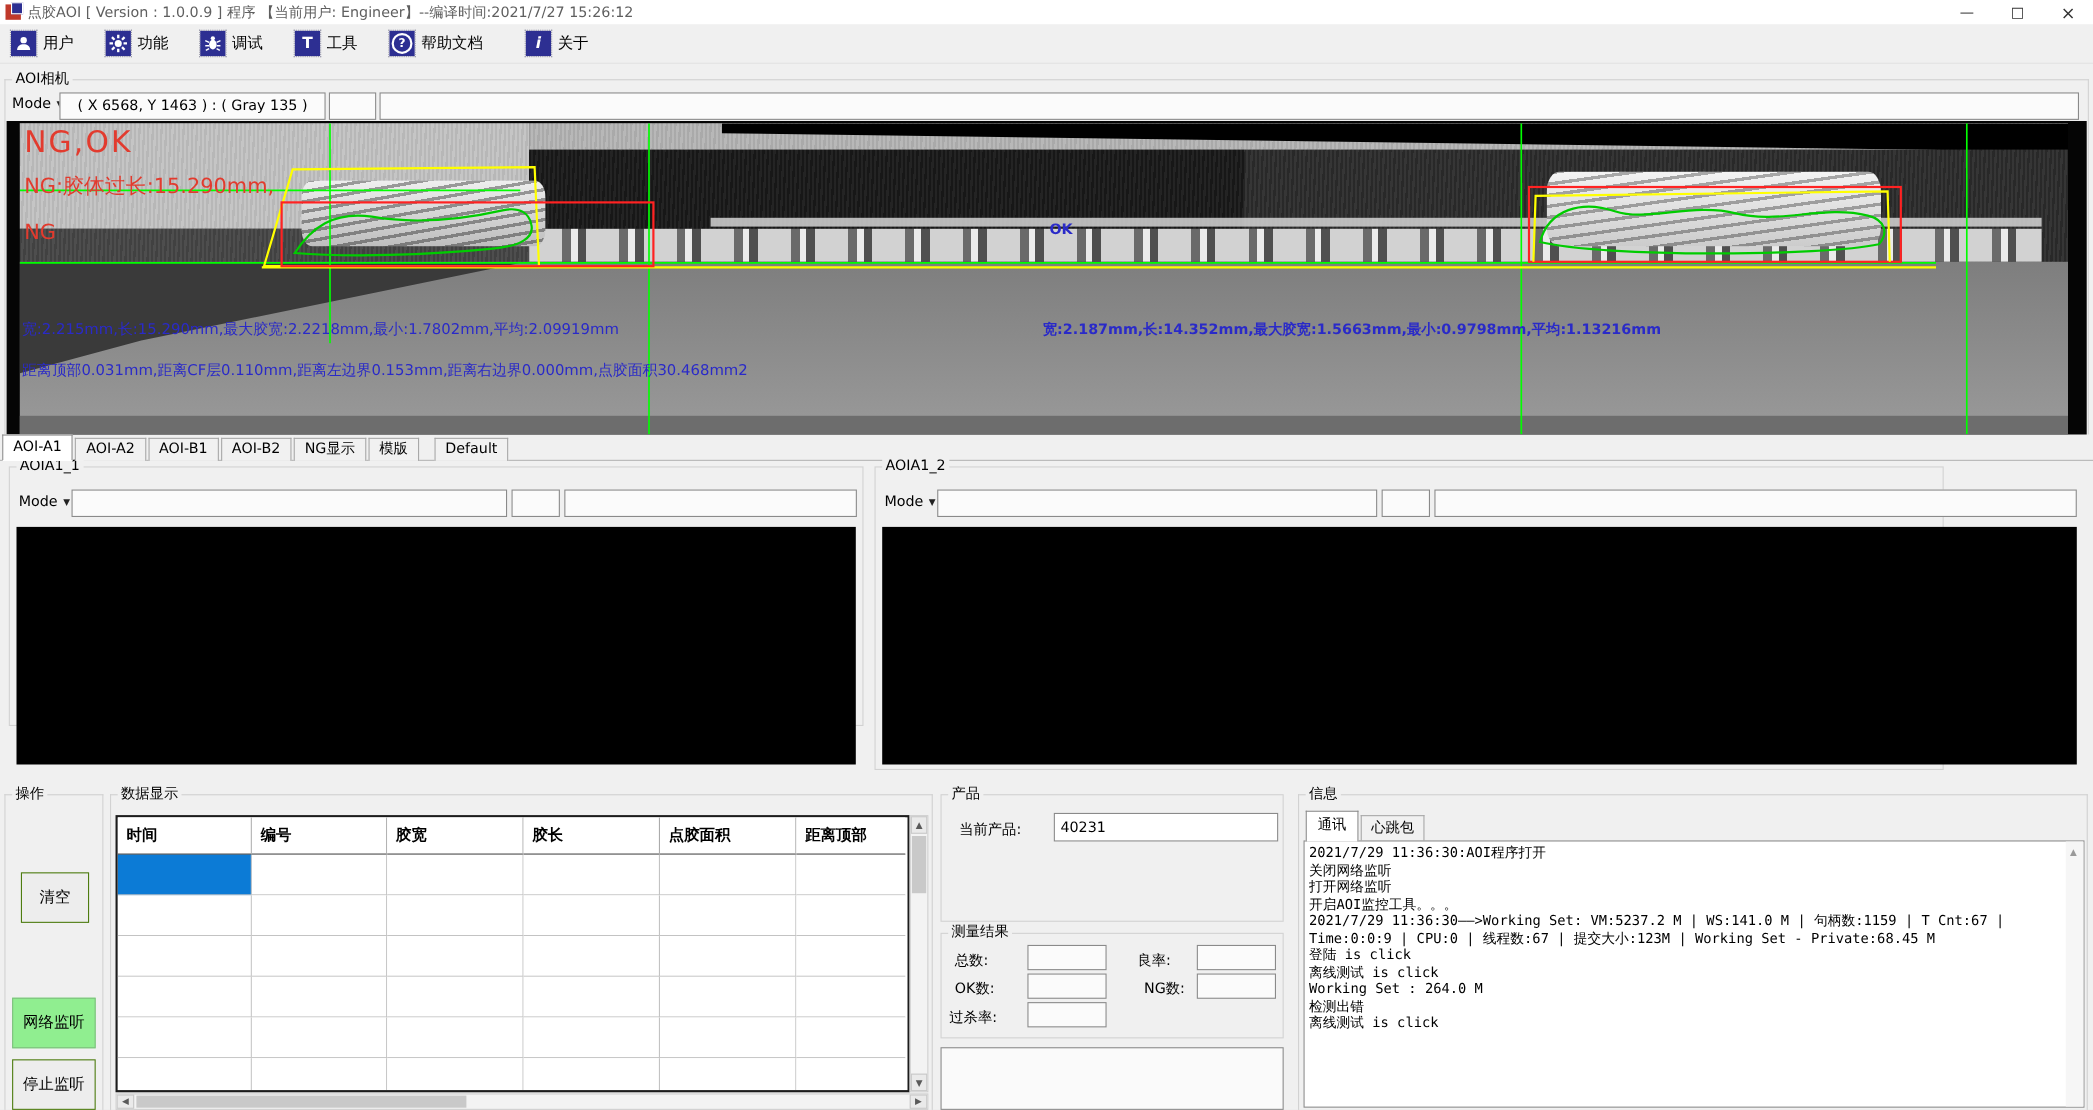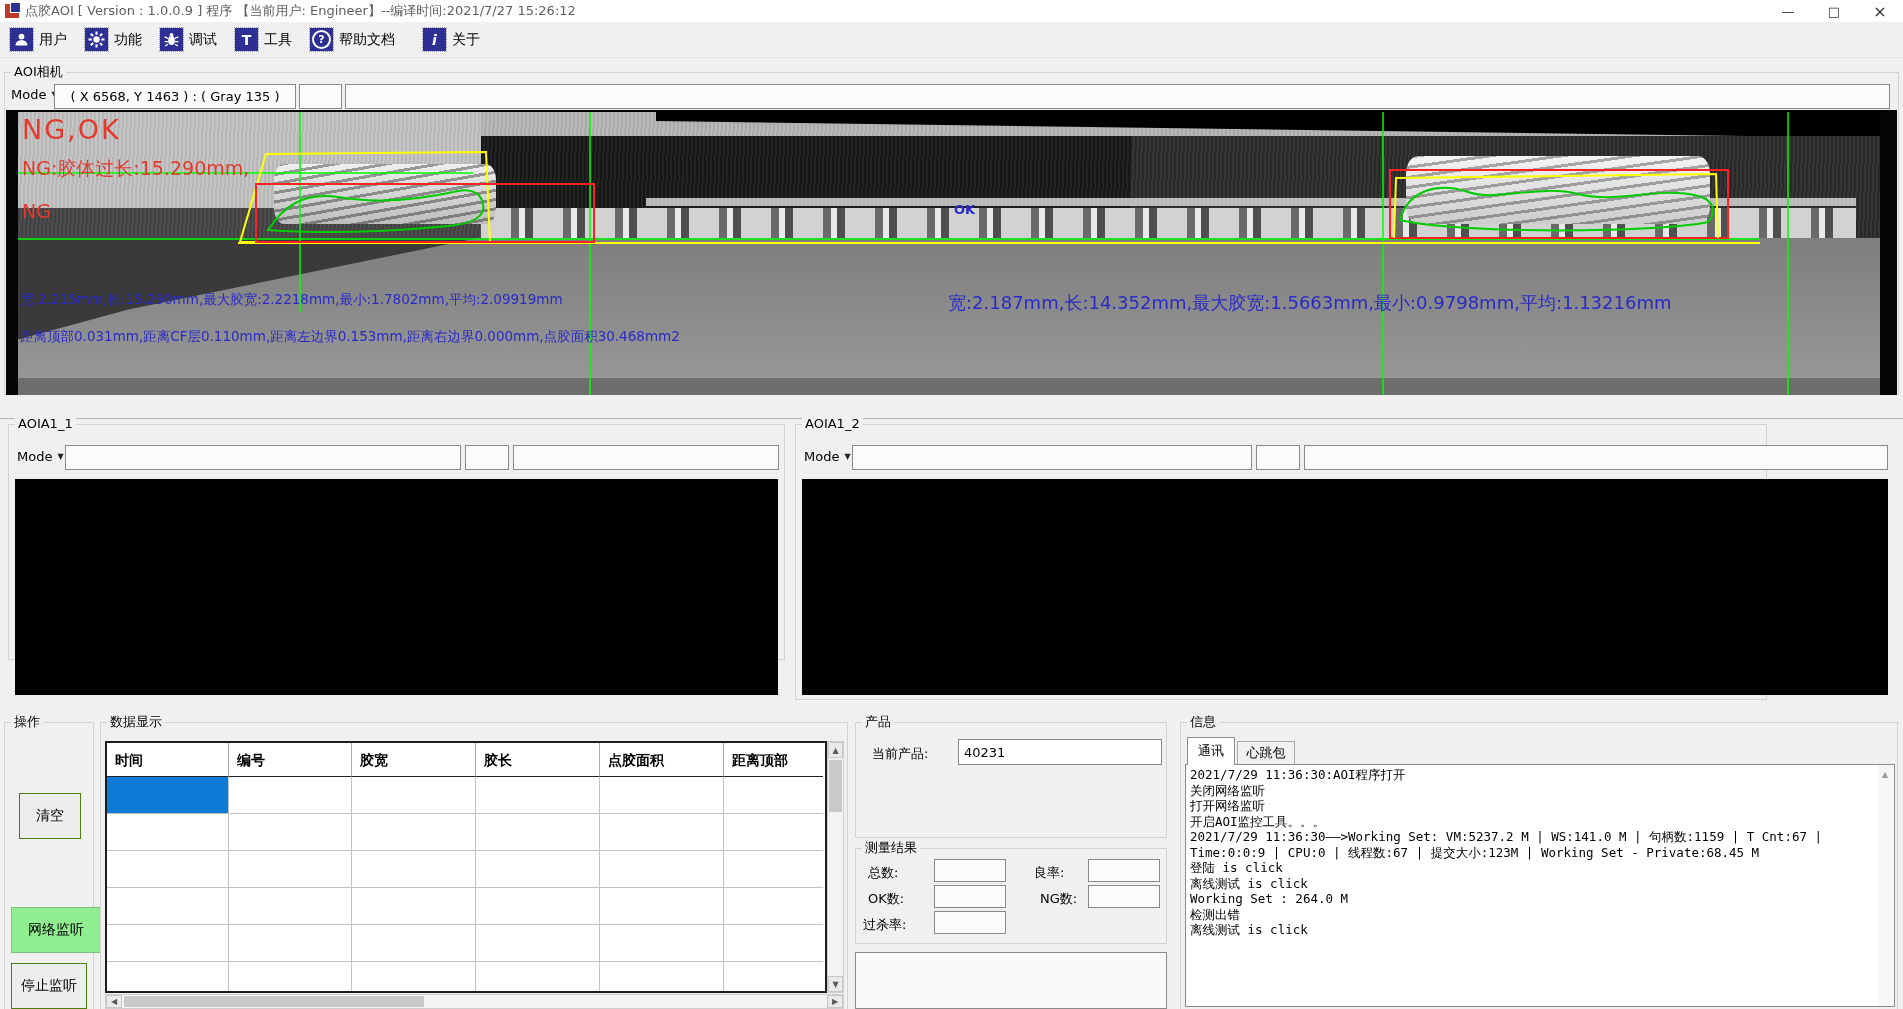--- a/index.html
+++ b/index.html
@@ -8,21 +8,21 @@
 
   
   .titlebar{position:absolute;left:0;top:0;width:100%;height:22px;background:#ffffff;display:flex;align-items:center;}
   .app-icon{width:14px;height:14px;margin-left:5px;position:relative;background:#c0392b;}
   .app-icon::after{content:"";position:absolute;right:-2px;top:-2px;width:9px;height:9px;background:#2d2f92;border:1px solid #fff;}
   .title-text{margin-left:6px;font-size:13px;color:#5f5f5f;white-space:nowrap;}
   .win-controls{position:absolute;right:0;top:0;height:22px;display:flex;}
   .win-btn{width:46px;height:22px;display:flex;align-items:center;justify-content:center;font-size:13px;color:#333;}
 
   
-  .toolbar{position:absolute;left:0;top:22px;width:100%;height:36px;display:flex;align-items:center;gap:18px;padding-left:10px;border-bottom:1px solid #e3e3e3;box-sizing:border-box;}
+  .toolbar{position:absolute;left:0;top:22px;width:100%;height:36px;display:flex;align-items:center;gap:29px;padding-left:10px;border-bottom:1px solid #e3e3e3;box-sizing:border-box;}
   .tool-btn{display:flex;align-items:center;gap:6px;font-size:14px;cursor:default;}
   .tool-icon{width:23px;height:23px;background:#2d2f92;outline:1px dotted #99a;display:flex;align-items:center;justify-content:center;color:#fff;font-weight:bold;font-size:14px;flex:0 0 auto;}
   .tool-icon svg{width:17px;height:17px;}
   .help-ring{width:15px;height:15px;border:2px solid #fff;border-radius:50%;display:flex;align-items:center;justify-content:center;font-size:11px;font-weight:bold;}
 
   
   .groupbox{position:absolute;border:1px solid #d2d2d2;box-sizing:border-box;}
   .group-label{position:absolute;top:-8px;left:6px;background:#f0f0f0;padding:0 3px;font-size:13px;line-height:14px;white-space:nowrap;}
   .plain-label{position:absolute;font-size:13px;white-space:nowrap;}
 
@@ -189,24 +189,33 @@
       <polyline points="1376,126 1378,66 1698,62 1700,126" fill="none" stroke="#ffff00" stroke-width="2"></polyline>
       <path d="M1382,108 C1390,78 1420,70 1450,80 C1480,90 1520,72 1560,82 C1600,92 1640,74 1680,84 C1696,88 1699,100 1690,110 C1640,121 1440,122 1382,108 Z" fill="none" stroke="#00cc00" stroke-width="2"></path>
     </svg>
 
     <div class="cam-text" style="left:16px;top:4px;font-size:27px;color:#e23b2e;letter-spacing:2px;">NG,OK</div>
     <div class="cam-text" style="left:16px;top:46px;font-size:19px;color:#e23b2e;">NG:胶体过长:15.290mm,</div>
     <div class="cam-text" style="left:16px;top:90px;font-size:19px;color:#e23b2e;">NG</div>
     <div class="cam-text" style="left:948px;top:92px;font-size:13px;font-weight:bold;color:#2a2ac8;">OK</div>
     <div class="cam-text" style="left:14px;top:181px;font-size:13.5px;color:#2a2ac8;">宽:2.215mm,长:15.290mm,最大胶宽:2.2218mm,最小:1.7802mm,平均:2.09919mm</div>
     <div class="cam-text" style="left:14px;top:218px;font-size:13.5px;color:#2a2ac8;">距离顶部0.031mm,距离CF层0.110mm,距离左边界0.153mm,距离右边界0.000mm,点胶面积30.468mm2</div>
-    <div class="cam-text" style="left:942px;top:181px;font-size:18px;color:#2a2ac8;">宽:2.187mm,长:14.352mm,最大胶宽:1.5663mm,最小:0.9798mm,平均:1.13216mm</div>
+    <div class="cam-text" style="left:942px;top:181px;font-size:13px;color:#2a2ac8;font-weight:bold;">宽:2.187mm,长:14.352mm,最大胶宽:1.5663mm,最小:0.9798mm,平均:1.13216mm</div>
   </div>
 
   <div class="tabs-line"></div>
+  <div class="view-tabs">
+    <div class="vtab active">AOI-A1</div>
+    <div class="vtab">AOI-A2</div>
+    <div class="vtab">AOI-B1</div>
+    <div class="vtab">AOI-B2</div>
+    <div class="vtab">NG显示</div>
+    <div class="vtab">模版</div>
+    <div class="vtab detached">Default</div>
+  </div>
 
   <div class="groupbox" style="left:8px;top:424px;width:777px;height:236px;">
     <span class="group-label">AOIA1_1</span>
     <div class="mode-btn" style="left:8px;top:24px;">
       <span>Mode</span>
       <span class="dd-arrow">▼</span>
     </div>
     <div class="win-field" style="left:56px;top:20px;width:396px;height:25px;"></div>
     <div class="win-field" style="left:456px;top:20px;width:44px;height:25px;"></div>
     <div class="win-field" style="left:504px;top:20px;width:266px;height:25px;"></div>
@@ -221,21 +230,21 @@
     </div>
     <div class="win-field" style="left:56px;top:20px;width:400px;height:25px;"></div>
     <div class="win-field" style="left:460px;top:20px;width:44px;height:25px;"></div>
     <div class="win-field" style="left:508px;top:20px;width:584px;height:25px;"></div>
     <div class="black-panel" style="left:6px;top:54px;width:1086px;height:216px;"></div>
   </div>
 
   <div class="groupbox" style="left:4px;top:722px;width:90px;height:287px;border-bottom:none;">
     <span class="group-label">操作</span>
     <div class="btn" style="left:14px;top:70px;width:62px;height:46px;">清空</div>
-    <div class="btn green" style="left:6px;top:184px;width:90px;height:46px;">网络监听</div>
+    <div class="btn green" style="left:6px;top:184px;width:76px;height:46px;">网络监听</div>
     <div class="btn" style="left:6px;top:240px;width:76px;height:46px;">停止监听</div>
   </div>
 
   <div class="groupbox" style="left:100px;top:722px;width:748px;height:287px;border-bottom:none;">
     <span class="group-label">数据显示</span>
 
     <div class="dtable" style="left:4px;top:18px;width:722px;height:252px;">
       <div class="trow">
         <div class="thcell" style="width:122px;">时间</div>
         <div class="thcell" style="width:123px;">编号</div>

